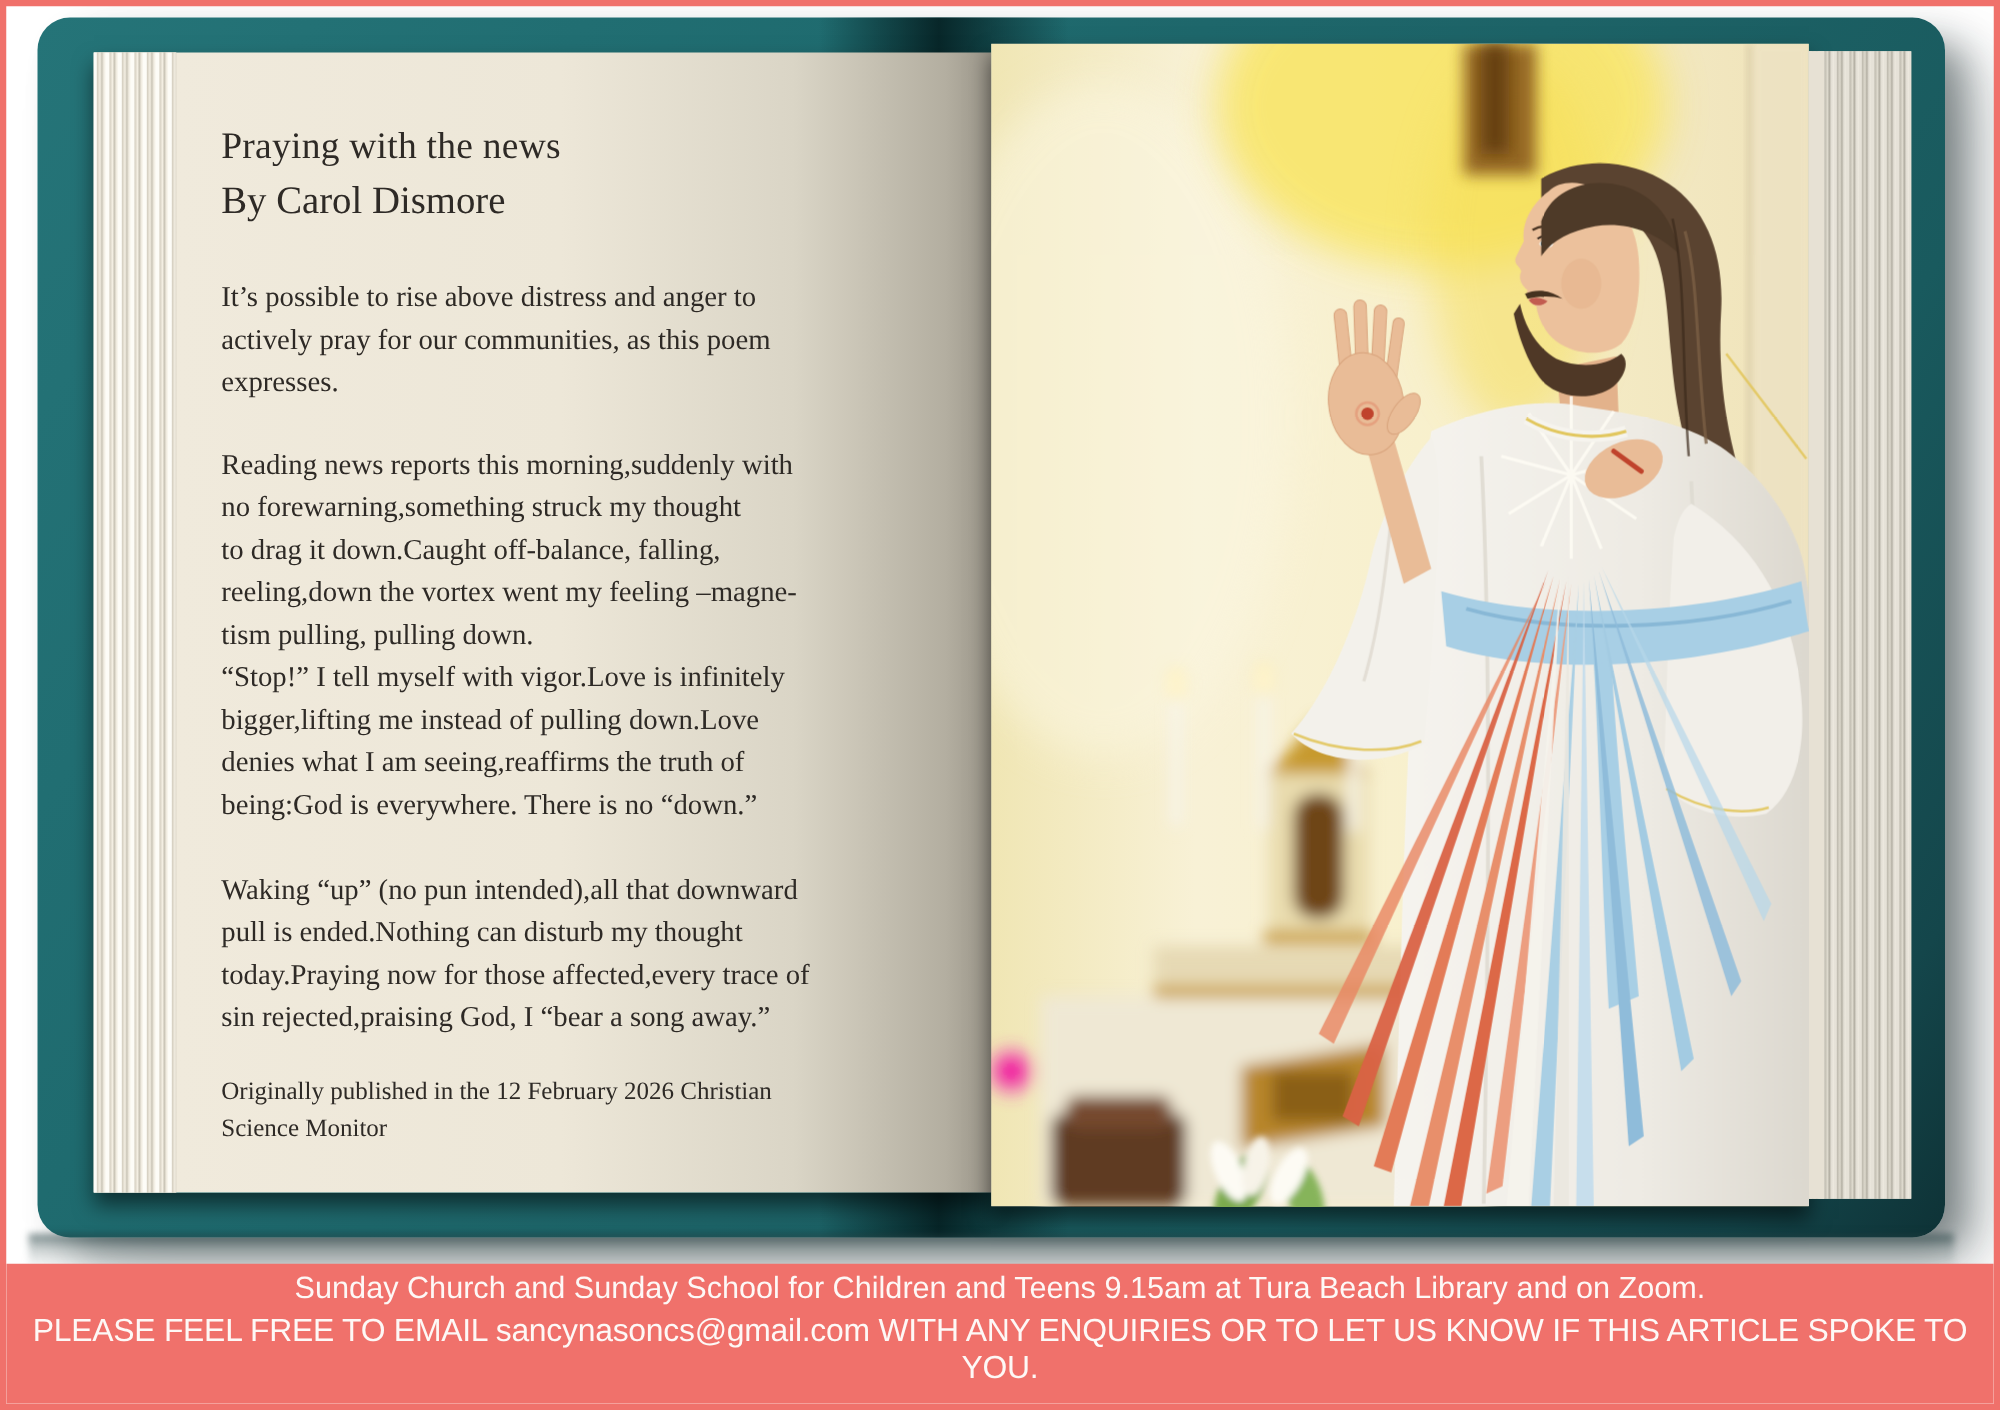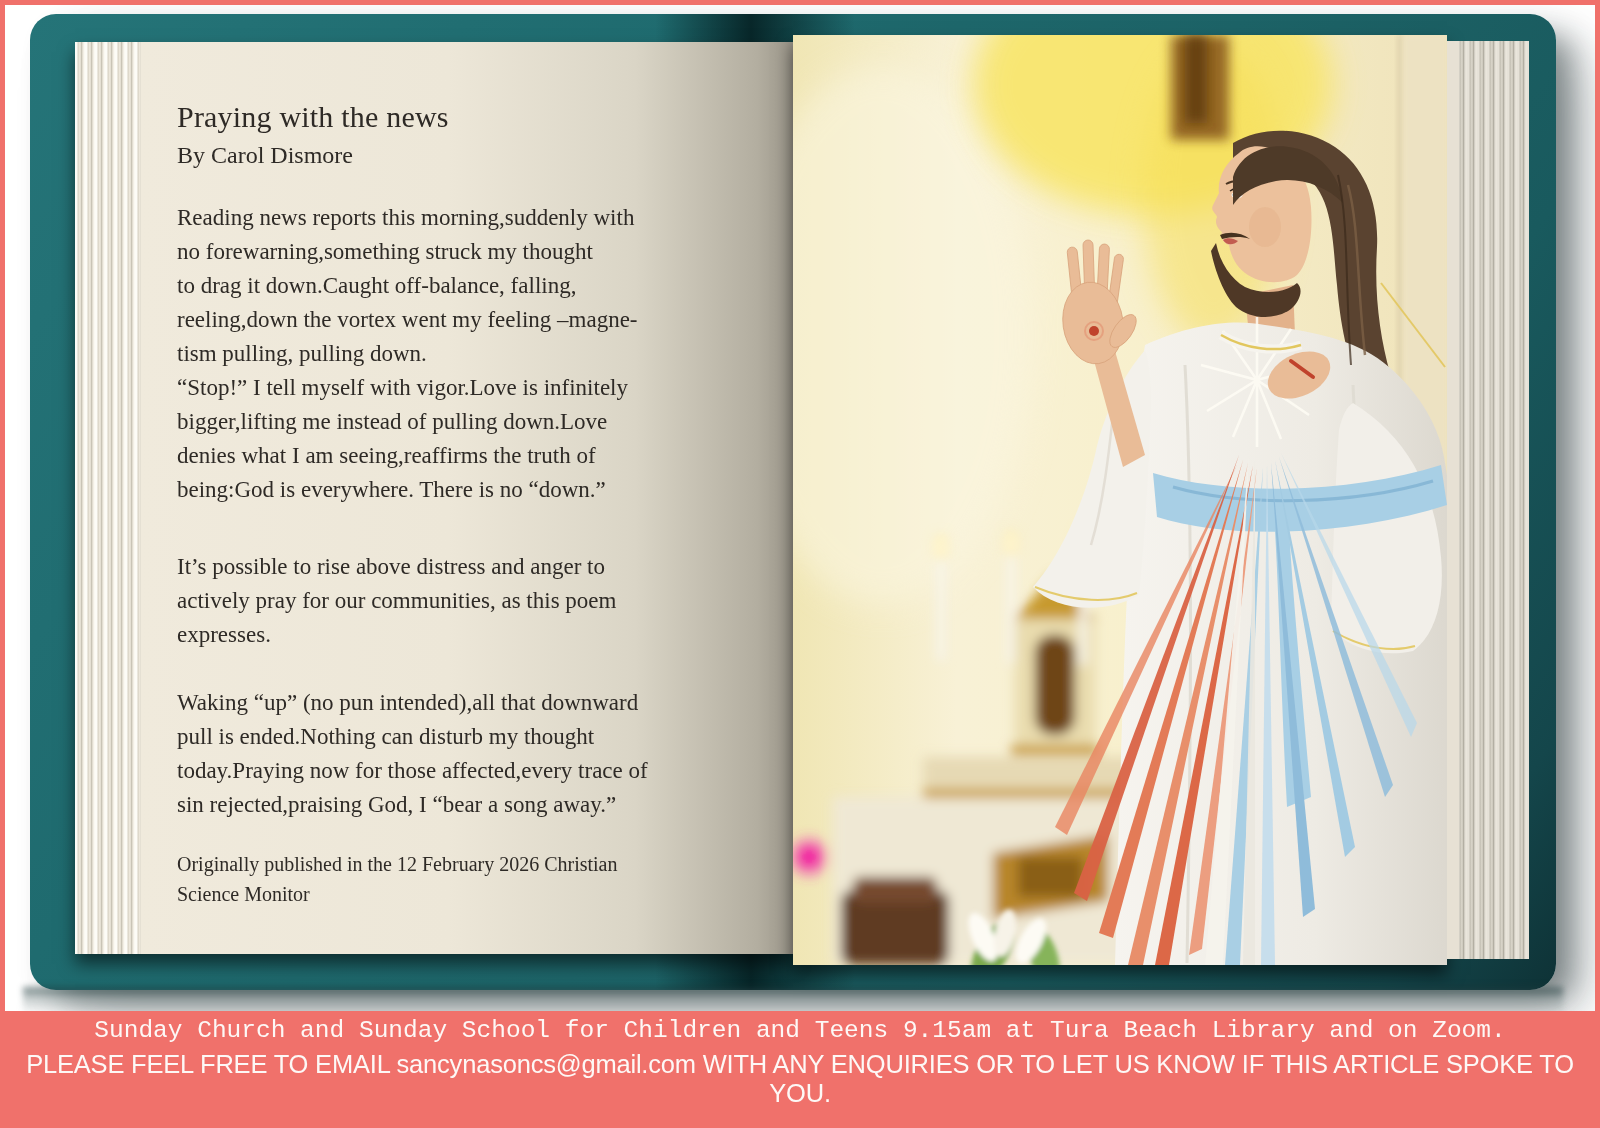--- a/index.html
+++ b/index.html
@@ -19,65 +19,65 @@
   .floor-fade{position:absolute;left:18px;top:982px;width:1540px;height:28px;filter:blur(3px);
     background:linear-gradient(180deg,rgba(14,44,46,.55) 0%,rgba(120,138,138,.35) 45%,rgba(255,255,255,0) 100%);}
   
   .page-left{position:absolute;left:70px;top:37px;width:718px;height:912px;
     background:linear-gradient(90deg,#F6F1E5 0%,#F0EADC 9%,#EDE7D8 52%,#DAD5C6 78%,#B3AEA0 95%,#9A9589 100%);
     box-shadow:0 10px 16px rgba(0,0,0,.55);}
   .stripes-left{position:absolute;left:0;top:0;bottom:0;width:66px;background:#E8E2D4;
     background-image:repeating-linear-gradient(90deg,#FDFCF7 0px,#FDFCF7 2px,#D8D2C4 3px,#F3EEE2 5px,#C9C4B6 6.5px,#EFEADE 8px,#FFFEF9 10px);}
   .page-body{position:absolute;left:102px;top:58px;width:606px;}
   .article-title{margin:0;font-size:30px;font-weight:400;letter-spacing:.2px;line-height:1.15;}
-  .byline{margin-top:7px;font-size:24px;}
+  .byline{margin-top:7px;font-size:31px;}
   .para{margin:0;white-space:pre-line;font-size:23px;line-height:34px;}
   .para.intro{margin-top:43px;}
   .para.stanza1{margin-top:32px;}
   .para.stanza2{margin-top:34px;}
   .para.citation{margin-top:27px;font-size:20px;line-height:30px;}
   
   .page-right{position:absolute;left:788px;top:30px;width:654px;height:930px;
     box-shadow:0 10px 16px rgba(0,0,0,.55);background:#F5ECC6;overflow:hidden;}
   .page-right svg{display:block;}
   .stripes-right{position:absolute;left:1442px;top:36px;width:82px;height:918px;background:#D9D5C9;
     background-image:linear-gradient(90deg,#E7E1D4 0 12px,rgba(0,0,0,0) 12px),
       repeating-linear-gradient(90deg,#E6E2D8 0px,#E6E2D8 2px,#C2BEB2 3px,#DDD9CD 5px,#B3AFA3 6.5px,#E2DED4 8px,#EDE9DF 10px);}
   
   .banner{position:absolute;left:0;right:0;bottom:0;height:112px;background:var(--coral);
     text-align:center;color:var(--banner-text);font-family:"Liberation Sans",sans-serif;}
   .banner-title{padding-top:14px;font-size:30px;font-weight:700;letter-spacing:.2px;}
-  .banner-line2{margin-top:6px;font-size:24.5px;font-family:Liberation Mono, monospace;}
+  .banner-line2{margin-top:6px;font-size:24.5px;}
   .banner-line3{margin-top:6px;font-size:25.5px;letter-spacing:-.2px;}
 </style>
 </head>
 <body>
 
 <div class="canvas">
 
   <div class="book"></div>
   <div class="spine-shade"></div>
 
   <div class="page-left">
     <div class="stripes-left"></div>
     <div class="page-body">
       <h1 class="article-title">Praying with the news</h1>
       <div class="byline">By Carol Dismore</div>
+      <p class="para intro">It’s possible to rise above distress and anger to
+actively pray for our communities, as this poem
+expresses.</p>
       <p class="para stanza1">Reading news reports this morning,suddenly with
 no forewarning,something struck my thought
 to drag it down.Caught off-balance, falling,
 reeling,down the vortex went my feeling –magne-
 tism pulling, pulling down.
 “Stop!” I tell myself with vigor.Love is infinitely
 bigger,lifting me instead of pulling down.Love
 denies what I am seeing,reaffirms the truth of
 being:God is everywhere. There is no “down.”</p>
-      <p class="para intro">It’s possible to rise above distress and anger to
-actively pray for our communities, as this poem
-expresses.</p>
       <p class="para stanza2">Waking “up” (no pun intended),all that downward
 pull is ended.Nothing can disturb my thought
 today.Praying now for those affected,every trace of
 sin rejected,praising God, I “bear a song away.”</p>
       <p class="para citation">Originally published in the 12 February 2026 Christian
 Science Monitor</p>
     </div>
   </div>
 
   <div class="page-right">

